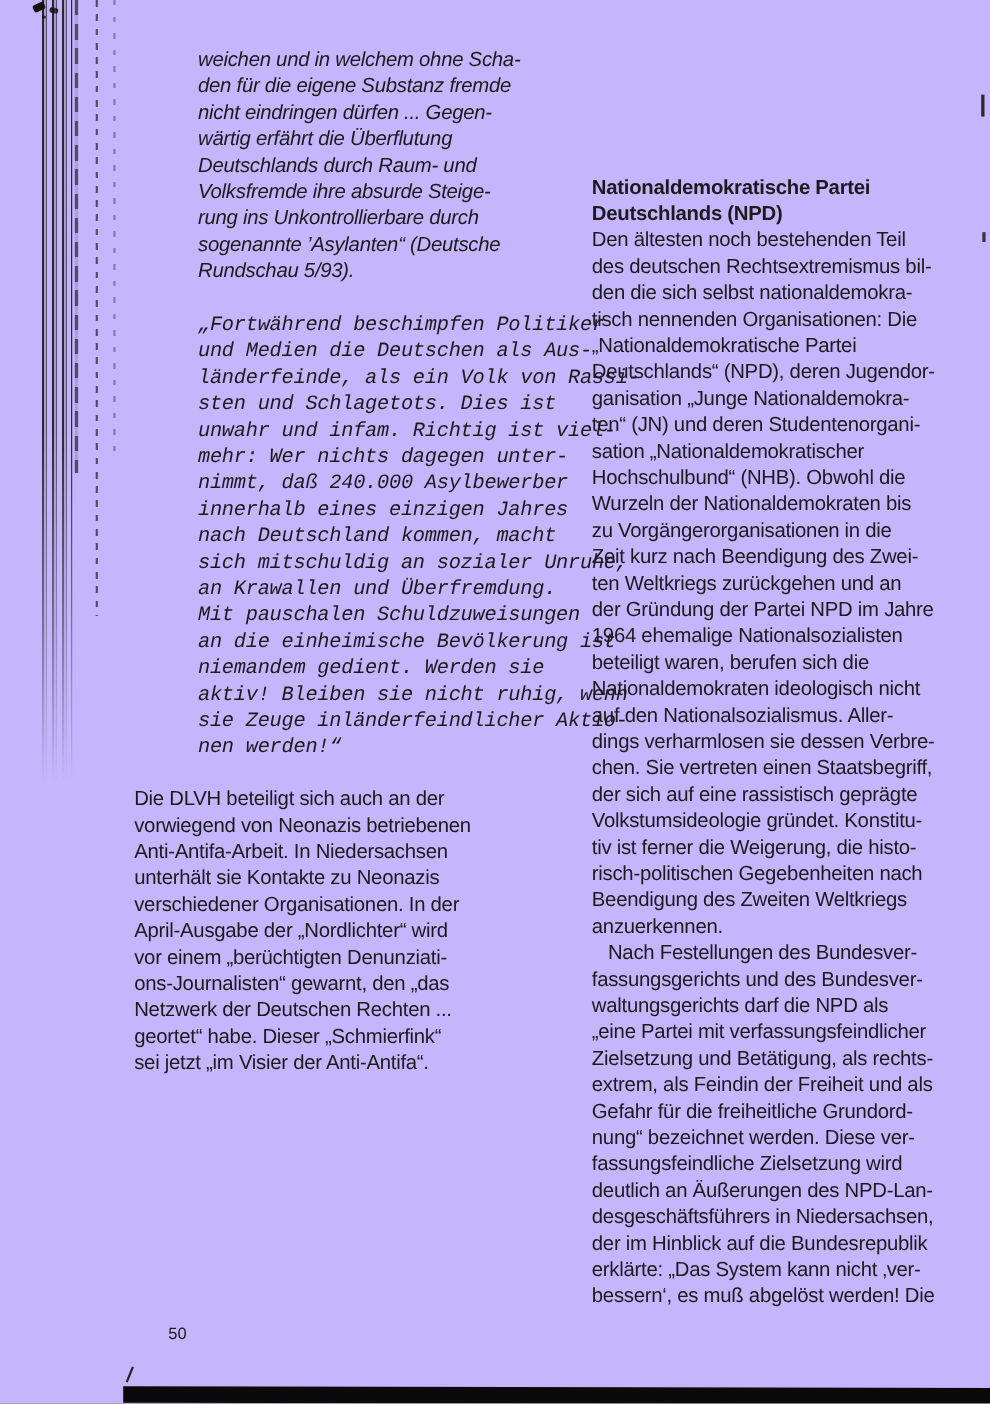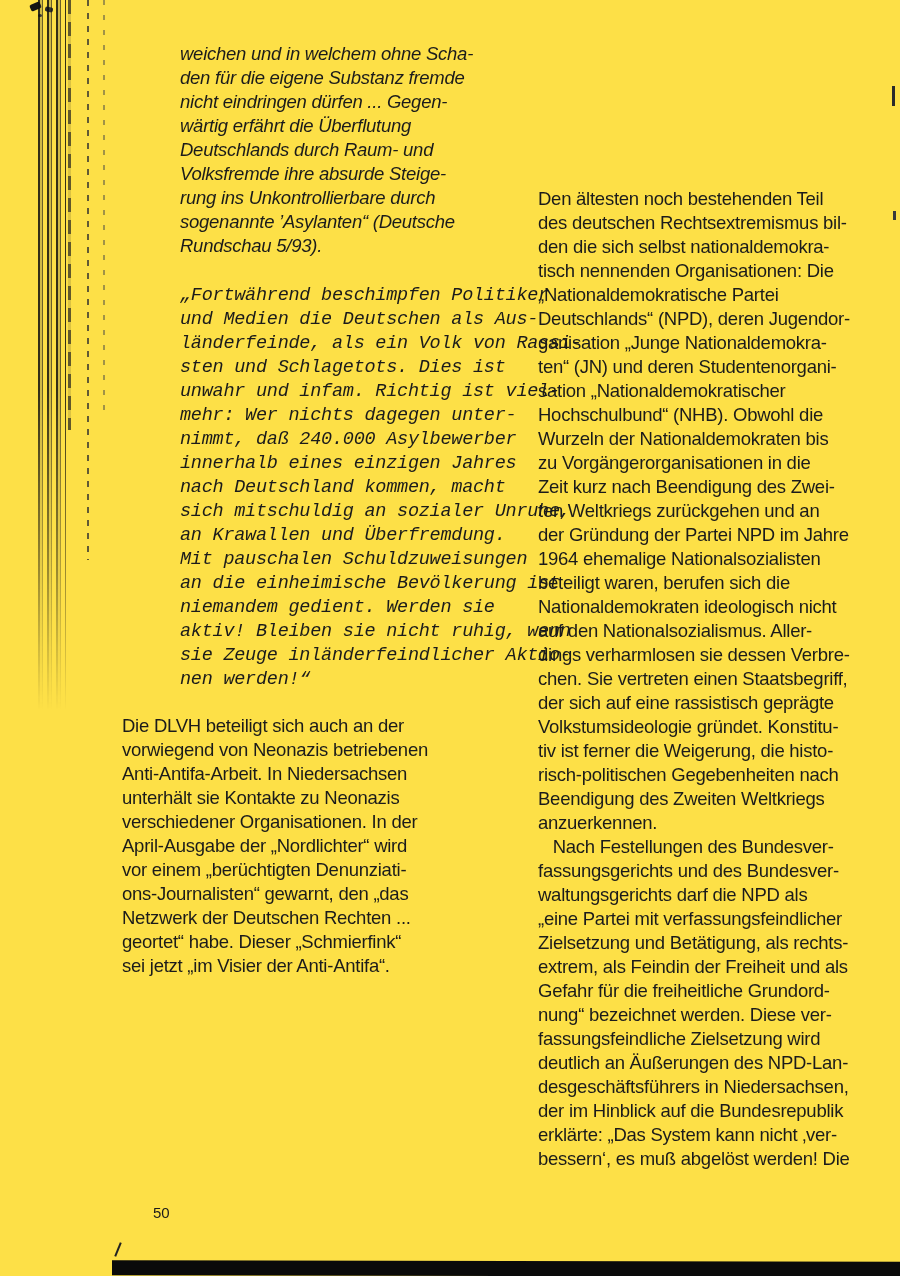--- a/index.html
+++ b/index.html
@@ -5,21 +5,21 @@
   html, body {
     margin: 0;
     padding: 0;
     background: #9a9a9a;
   }
   .page {
     position: relative;
     width: 900px;
     height: 1276px;
     margin: 0 auto;
-    background: #fde047;
+    background: #c4b5fd;
     overflow: hidden;
     font-family: "Liberation Sans", sans-serif;
     color: #1b1b1b;
   }
 
   
   .col { position: absolute; }
   .col-left  { left: 122px; top: 42px;  width: 375px; }
   .col-right { left: 538px; top: 158px; width: 362px; }
 
@@ -33,21 +33,21 @@
   .blockquote {
     margin-left: 58px;
     font-style: italic;
   }
   .heading {
     font-weight: bold;
   }
   .mt18 { margin-top: 26px; font-family: Liberation Mono, monospace; }
   .mt20 { margin-top: 20px; }
   .mt22 { margin-top: 22px; }
-  .mt29 { margin-top: 29px; }
+  .mt29 { }
 
   .page-number {
     position: absolute;
     left: 153px;
     top: 1204px;
     font-size: 15px;
     letter-spacing: 0;
   }
 
   
@@ -166,20 +166,22 @@
 verschiedener Organisationen. In der
 April-Ausgabe der „Nordlichter“ wird
 vor einem „berüchtigten Denunziati-
 ons-Journalisten“ gewarnt, den „das
 Netzwerk der Deutschen Rechten ...
 geortet“ habe. Dieser „Schmierfink“
 sei jetzt „im Visier der Anti-Antifa“.</p>
   </section>
 
   <section class="col col-right">
+    <h2 class="heading">Nationaldemokratische Partei
+Deutschlands (NPD)</h2>
     <p class="body mt29">Den ältesten noch bestehenden Teil
 des deutschen Rechtsextremismus bil-
 den die sich selbst nationaldemokra-
 tisch nennenden Organisationen: Die
 „Nationaldemokratische Partei
 Deutschlands“ (NPD), deren Jugendor-
 ganisation „Junge Nationaldemokra-
 ten“ (JN) und deren Studentenorgani-
 sation „Nationaldemokratischer
 Hochschulbund“ (NHB). Obwohl die

